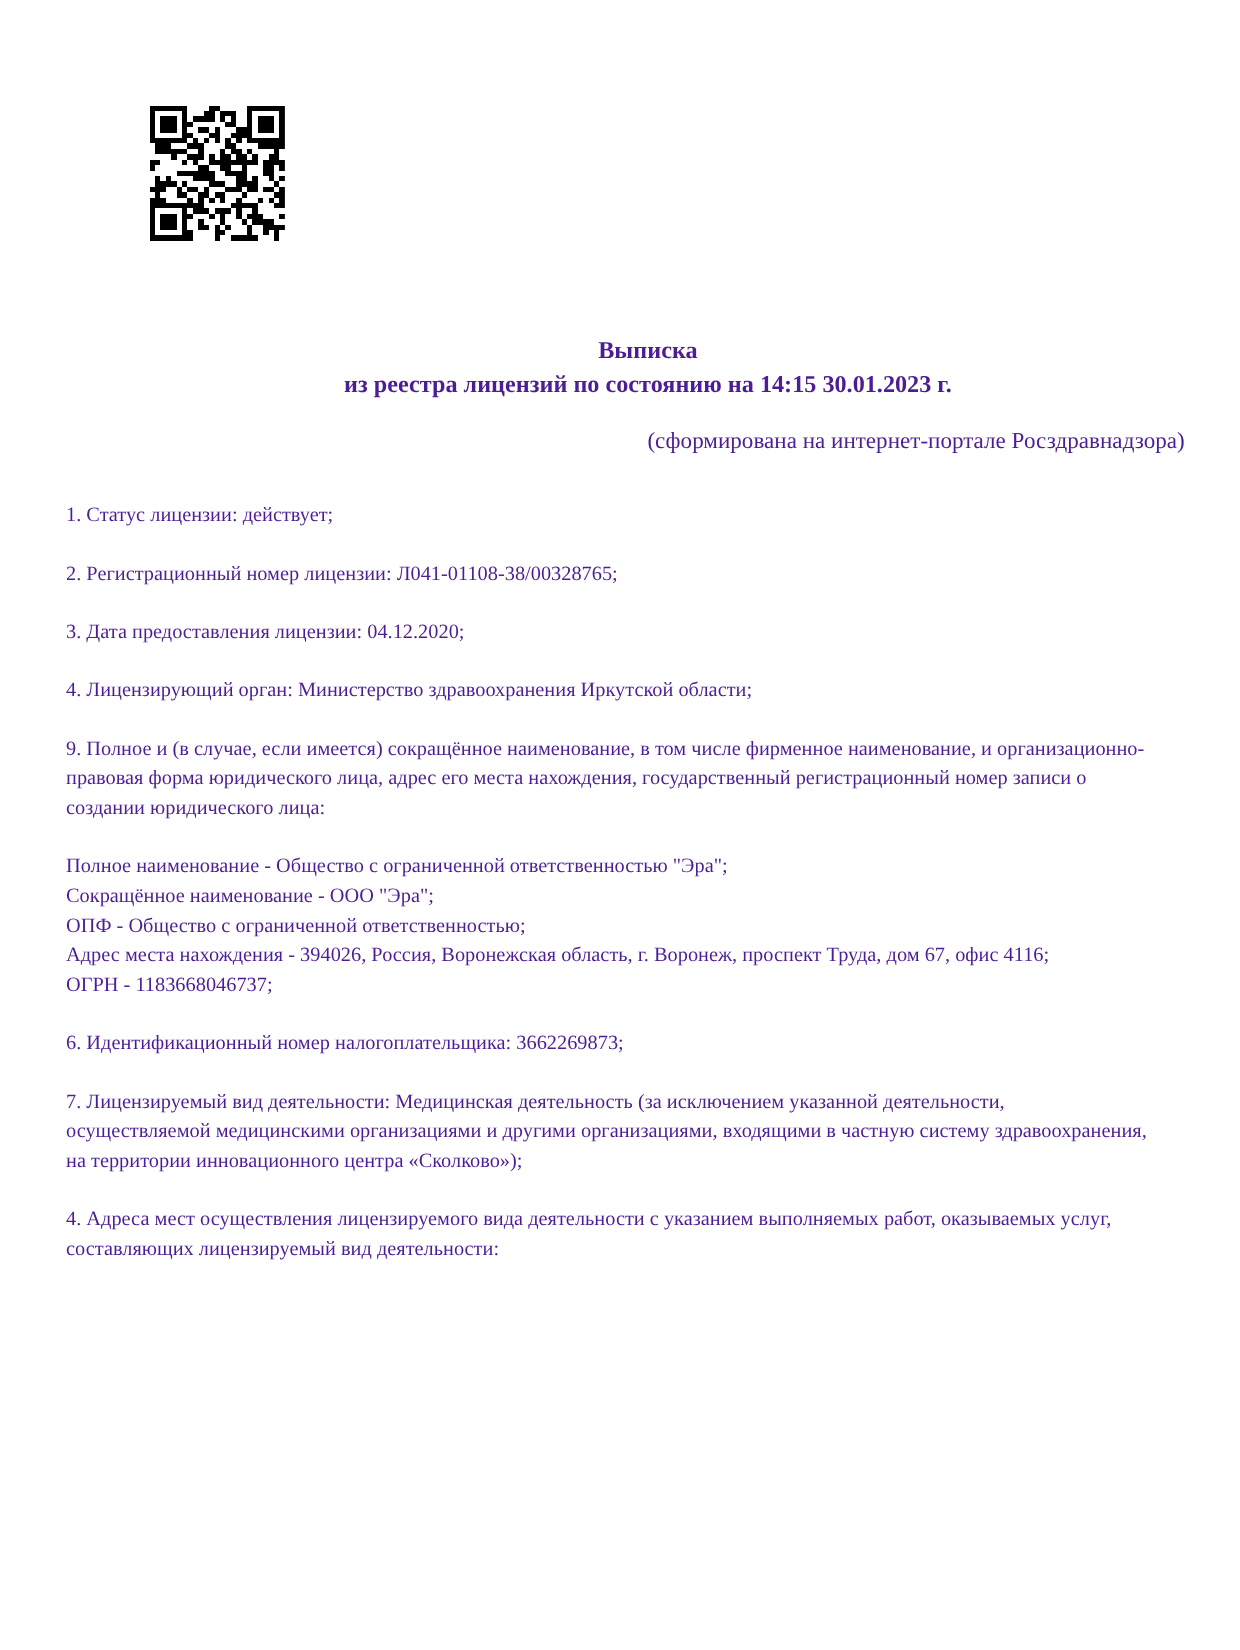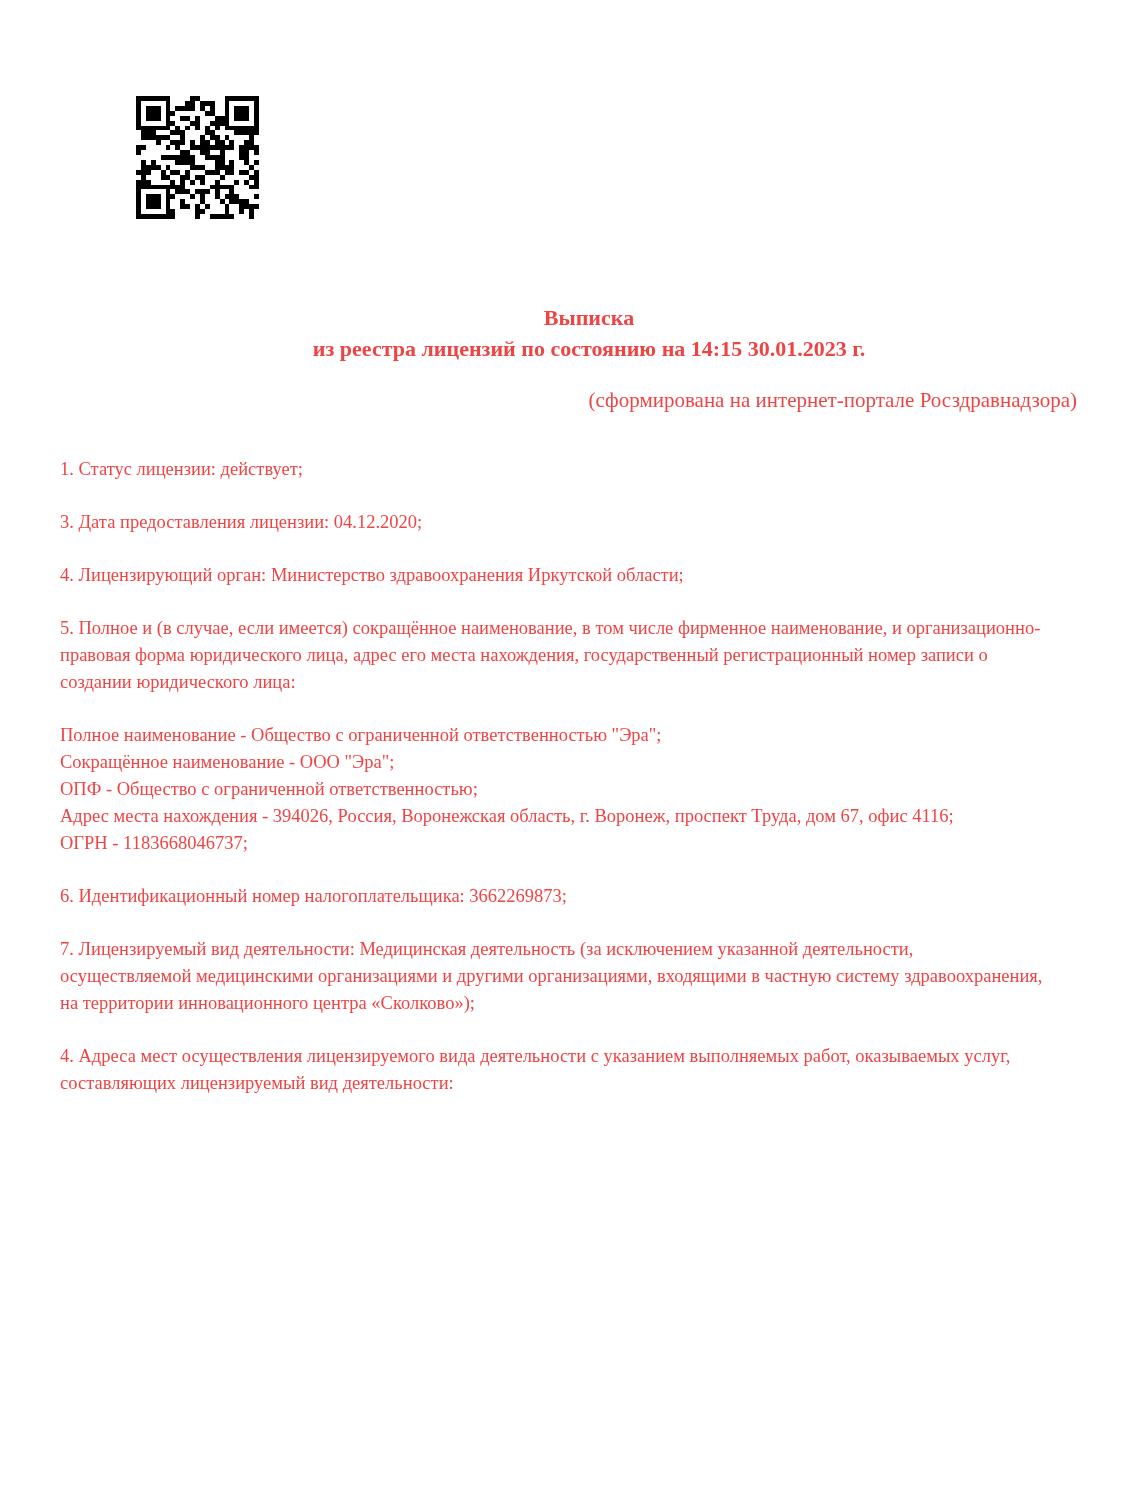--- a/index.html
+++ b/index.html
@@ -1,21 +1,21 @@
 <!DOCTYPE html>
 <html><head>
 <meta charset="utf-8">
 <style>
   html, body { margin: 0; padding: 0; background: #ffffff; }
   .page {
     position: relative;
     width: 1127px;
     height: 1500px;
     background: #ffffff;
-    color: #ef4444;
+    color: #4c1d95;
     font-family: "Liberation Serif", serif;
     overflow: hidden;
   }
   .qr {
     position: absolute;
     left: 136px;
     top: 96px;
     width: 123px;
     height: 123px;
     background: #ffffff;
@@ -378,23 +378,24 @@
 
   <div class="title-block">
     <div>Выписка</div>
     <div>из реестра лицензий по состоянию на 14:15 30.01.2023 г.</div>
   </div>
 
   <div class="subtitle">(сформирована на интернет-портале Росздравнадзора)</div>
 
   <div class="doc-body">
     <p>1. Статус лицензии: действует;</p>
+    <p>2. Регистрационный номер лицензии: Л041-01108-38/00328765;</p>
     <p>3. Дата предоставления лицензии: 04.12.2020;</p>
     <p>4. Лицензирующий орган: Министерство здравоохранения Иркутской области;</p>
-    <p>5. Полное и (в случае, если имеется) сокращённое наименование, в том числе фирменное наименование, и организационно-правовая форма юридического лица, адрес его места нахождения, государственный регистрационный номер записи о создании юридического лица:</p>
+    <p>9. Полное и (в случае, если имеется) сокращённое наименование, в том числе фирменное наименование, и организационно-правовая форма юридического лица, адрес его места нахождения, государственный регистрационный номер записи о создании юридического лица:</p>
     <p class="block">Полное наименование - Общество с ограниченной ответственностью "Эра";
 Сокращённое наименование - ООО "Эра";
 ОПФ - Общество с ограниченной ответственностью;
 Адрес места нахождения - 394026, Россия, Воронежская область, г. Воронеж, проспект Труда, дом 67, офис 4116;
 ОГРН - 1183668046737;</p>
     <p>6. Идентификационный номер налогоплательщика: 3662269873;</p>
     <p>7. Лицензируемый вид деятельности: Медицинская деятельность (за исключением указанной деятельности, осуществляемой медицинскими организациями и другими организациями, входящими в частную систему здравоохранения, на территории инновационного центра «Сколково»);</p>
     <p>4. Адреса мест осуществления лицензируемого вида деятельности с указанием выполняемых работ, оказываемых услуг, составляющих лицензируемый вид деятельности:</p>
   </div>
 

